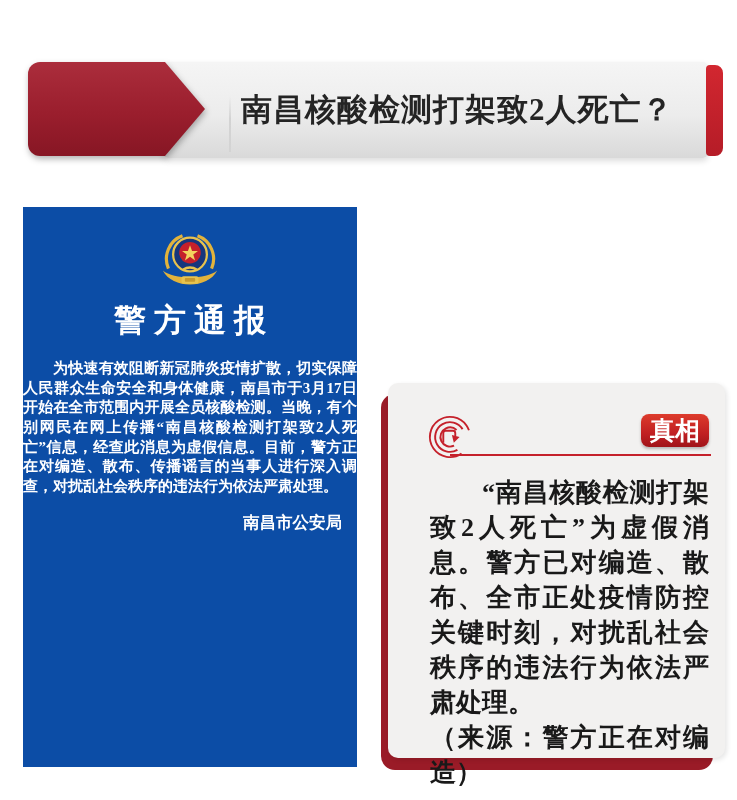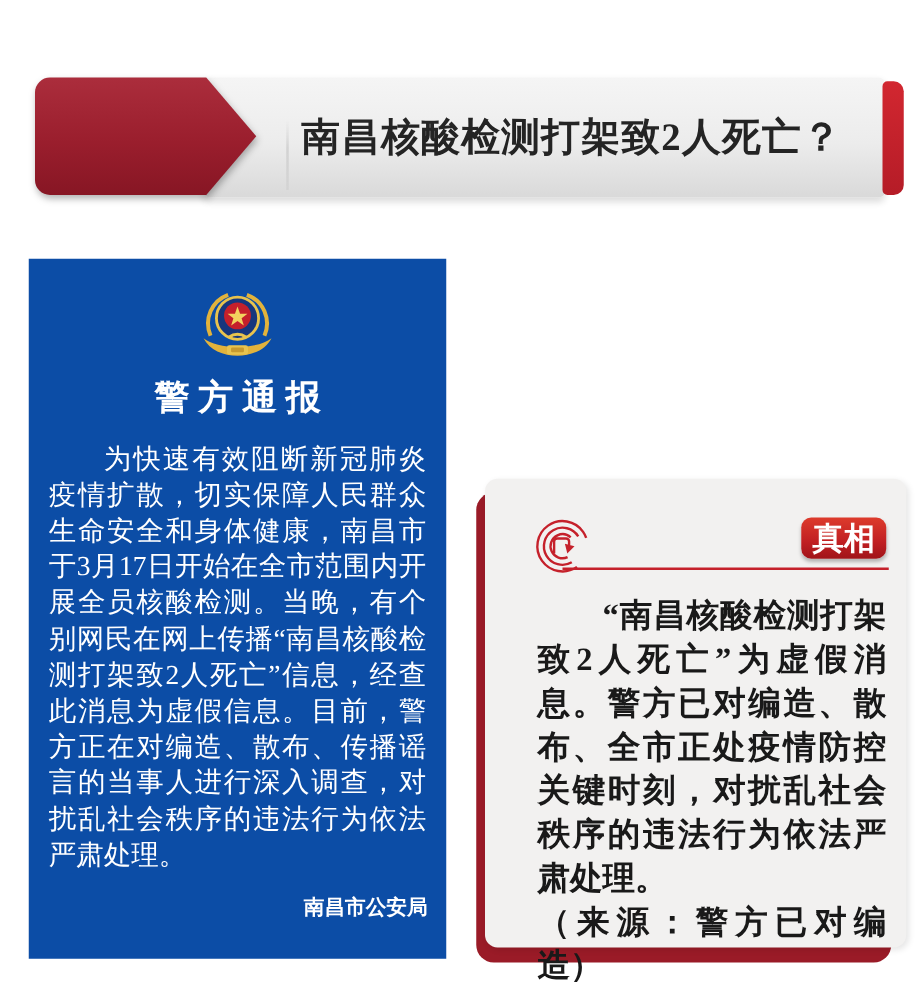--- a/index.html
+++ b/index.html
@@ -42,26 +42,26 @@
   }
 
   
   .police-card {
     position:absolute; left:23px; top:207px; width:334px; height:560px;
     background:#0c4da6;
     color:#ffffff;
   }
   .police-emblem { display:block; margin:22px auto 2px auto; }
   .police-title {
-    text-align:center; color:#fff; font-weight:700; font-size:28px;
+    text-align:center; color:#fff; font-weight:700; font-size:32px;
     font-family:"Liberation Serif", serif;
     margin-bottom:16px; white-space:nowrap;
   }
   .police-body {
-    margin:0 16px; font-size:22px; line-height:1.31; font-weight:400;
+    margin:0 0; font-size:15px; line-height:1.31; font-weight:700;
     text-align:justify; text-indent:2em;
     font-family:"Liberation Serif", serif;
   }
   .police-body + .police-body { margin-top:13px; }
   .police-sign { margin:14px 15px 0 0; text-align:right; font-size:16.5px; font-weight:700; line-height:1.55; font-family:"Liberation Serif", serif;padding-left:47px; }
 
   
   .truth-frame {
     position:absolute; left:381px; top:394px; width:332px; height:376px;
     background:#9a1b27; border-radius:14px;
@@ -145,18 +145,18 @@
           <circle cx="24" cy="24" r="15.5" stroke-dasharray="72 26" transform="rotate(60 24 24)"></circle>
           <circle cx="24" cy="24" r="10" stroke-dasharray="43 20" transform="rotate(65 24 24)"></circle>
           <path d="M17,30 V20 a2.5,2.5 0 0 1 2.5,-2.5 H27 a2.5,2.5 0 0 1 2.5,2.5 v3"></path>
         </g>
         <polygon points="26,22 34,24 28,30" fill="#c5212b"></polygon>
       </svg>
       <div class="truth-line"></div>
       <div class="truth-badge">真相</div>
       <div class="truth-body">
         <span>“南昌核酸检测打架致2人死亡”为虚假消息。警方已对编造、散布、全市正处疫情防控关键时刻，对扰乱社会秩序的违法行为依法严肃处理。</span>
-        <p class="truth-source">（来源：警方已对编造）</p>
+        <p class="truth-source">（来源：警方正在对编造）</p>
       </div>
     </div>
   </section>
 
 </div>
 
 </body></html>

